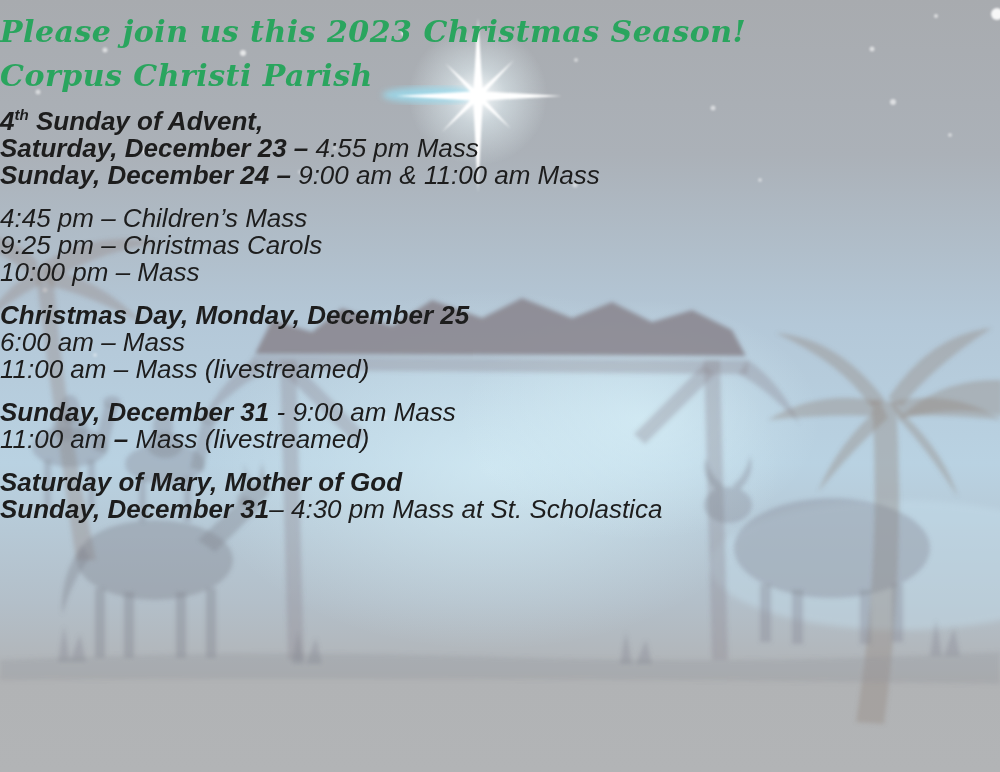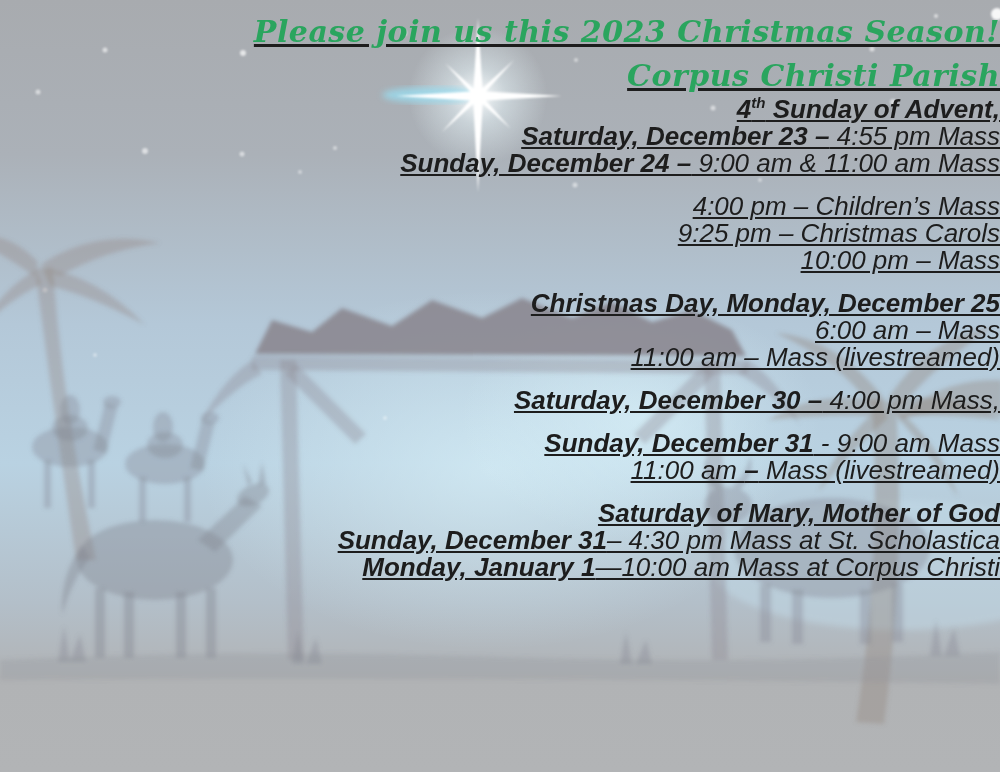--- a/index.html
+++ b/index.html
@@ -5,35 +5,34 @@
   html,body{margin:0;padding:0;}
   .flyer{
     position:relative;
     width:1000px;height:772px;
     overflow:hidden;
     font-family:"Liberation Sans", sans-serif;
   }
   .bg{position:absolute;inset:0;display:block;}
   .content{
     position:absolute;left:0;right:0;top:0;
-    text-align:right;
+    text-align:left;
     font-style:italic;
-    text-decoration:underline;
   }
   .title,.subtitle{
     font-family:"DejaVu Serif", serif;
     font-style:italic;
     font-weight:bold;
     font-size:30px;
     line-height:40px;
     letter-spacing:0.5px;
   }
   .title{margin-top:12px;}
-  .subtitle{margin-top:4px;padding-left:24px;}
-  #schedule{font-size:26px;line-height:27px;}
+  .subtitle{margin-top:4px;}
+  #schedule{margin-top:12px;font-size:26px;line-height:27px;}
   .section + .section{margin-top:16px;}
   .line{white-space:pre-wrap;}
   .line .b{font-weight:bold;}
   .line sup{font-size:0.58em;line-height:0;}
 </style>
 </head>
 <body>
 
 <div class="flyer">
 
@@ -201,37 +200,35 @@
   <div class="content" style="color: rgb(29, 29, 29);">
     <div class="title" style="color: rgb(42, 165, 94);">Please join us this 2023 Christmas Season!</div>
     <div class="subtitle" style="color: rgb(42, 165, 94);">Corpus Christi Parish</div>
     <div id="schedule">
         <div class="section">
           <div class="line"><span class="b">4</span><sup class="b">th</sup><span class="b"> Sunday of Advent,</span></div>
           <div class="line"><span class="b">Saturday, December 23 –</span><span> 4:55 pm Mass</span></div>
           <div class="line"><span class="b">Sunday, December 24 –</span><span> 9:00 am &amp; 11:00 am Mass</span></div>
         </div>
         <div class="section">
-          <div class="line"><span>4:00 pm – Children’s Mass</span></div>
+          <div class="line"><span>4:45 pm – Children’s Mass</span></div>
           <div class="line"><span>9:25 pm – Christmas Carols</span></div>
           <div class="line"><span>10:00 pm – Mass</span></div>
         </div>
         <div class="section">
           <div class="line"><span class="b">Christmas Day, Monday, December 25</span></div>
           <div class="line"><span>6:00 am – Mass</span></div>
           <div class="line"><span>11:00 am – Mass (livestreamed)</span></div>
         </div>
         <div class="section">
-          <div class="line"><span class="b">Saturday, December 30 –</span><span> 4:00 pm Mass,</span></div>
         </div>
         <div class="section">
           <div class="line"><span class="b">Sunday, December 31</span><span> - 9:00 am Mass</span></div>
           <div class="line"><span>11:00 am </span><span class="b">–</span><span> Mass (livestreamed)</span></div>
         </div>
         <div class="section">
           <div class="line"><span class="b">Saturday of Mary, Mother of God</span></div>
           <div class="line"><span class="b">Sunday, December 31</span><span>– 4:30 pm Mass at St. Scholastica</span></div>
-          <div class="line"><span class="b">Monday, January 1</span><span>—10:00 am Mass at Corpus Christi</span></div>
         </div>
       </div>
   </div>
 
 </div>
 
 </body></html>

